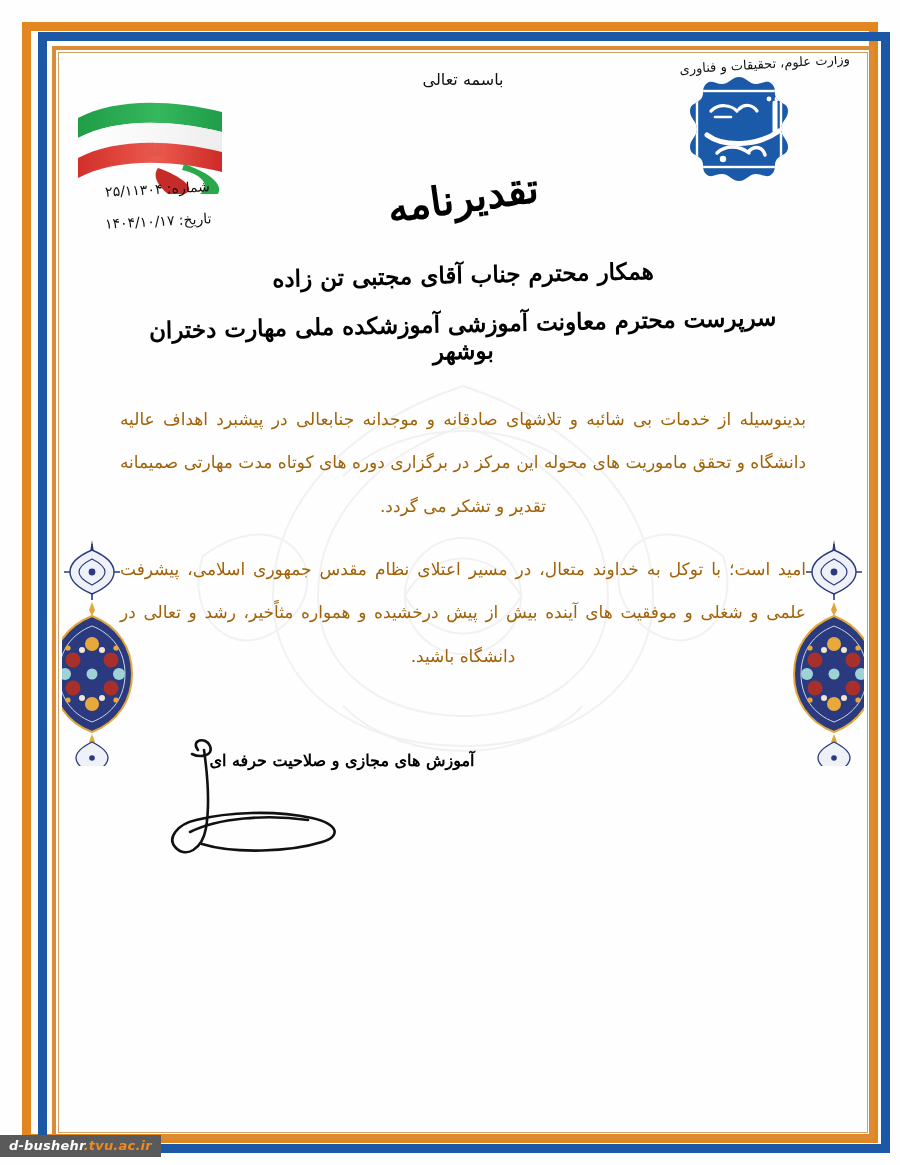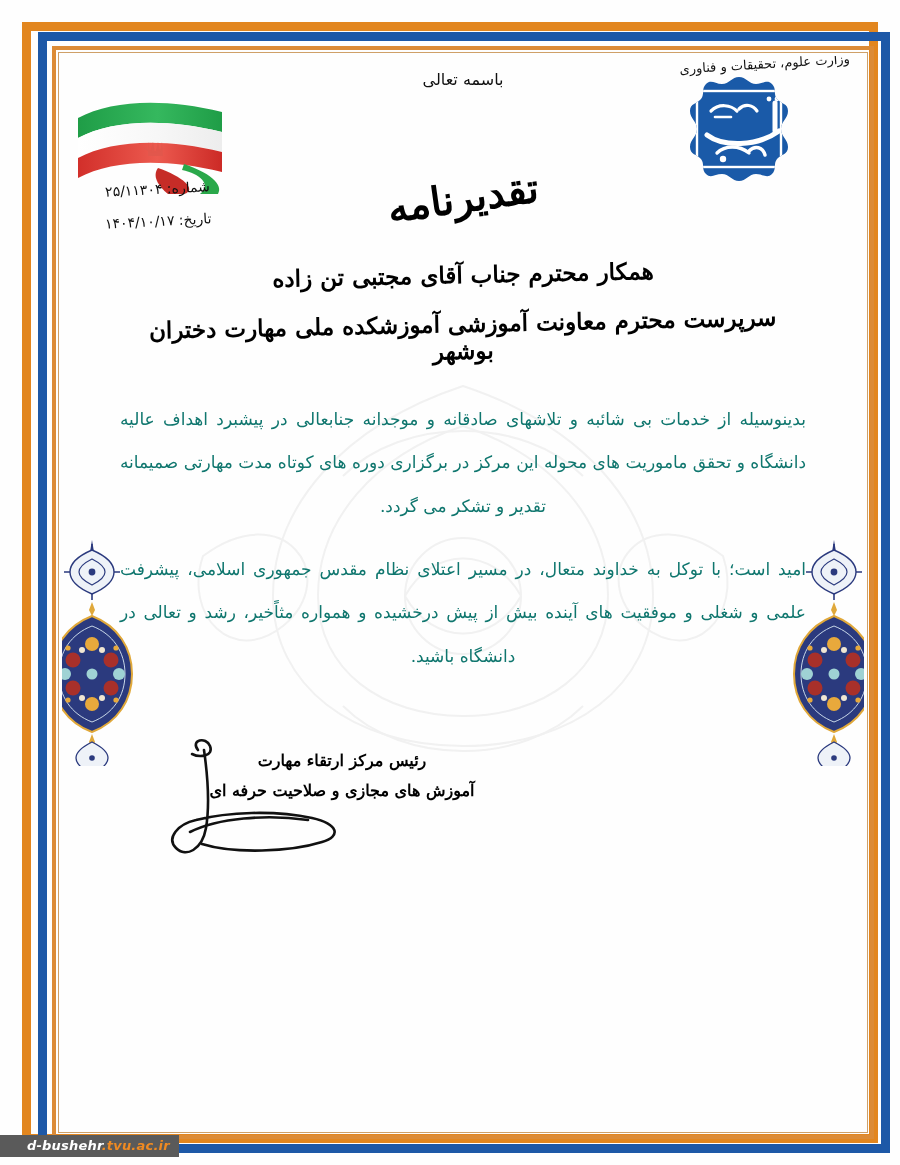--- a/index.html
+++ b/index.html
@@ -162,21 +162,21 @@
     font-weight: bold;
     color: #000;
     font-family: "DejaVu Serif", serif;
     margin-bottom: 34px;
     transform: rotate(-1.2deg);
     letter-spacing: -0.5px;
   }
 
   .para {
     font-size: 17px;
-    color: #0f766e;
+    color: #a16207;
     line-height: 2.55;
     text-align: justify;
     text-align-last: center;
     font-family: "DejaVu Serif", serif;
     margin-bottom: 20px;
     letter-spacing: -0.3px;
   }
 
   
   .signature {
@@ -223,21 +223,21 @@
   .site-tag {
     position: absolute;
     left: 0;
     bottom: 8px;
     background: #5a5a5a;
     color: #fff;
     font-family: "DejaVu Sans", sans-serif;
     font-size: 13px;
     font-weight: bold;
     font-style: italic;
-    padding: 3px 9px 4px 27px;
+    padding: 3px 9px 4px 9px;
     direction: ltr;
     letter-spacing: 0.2px;
     z-index: 40;
   }
   .site-tag .dom { color: #ef8a22; }
 </style>
 </head>
 <body>
 
 <div class="page">
@@ -435,21 +435,20 @@
 
     <div class="signature">
       <svg class="sig-mark" viewBox="0 0 230 140" aria-hidden="true">
         <g fill="none" stroke="#111" stroke-width="2.6" stroke-linecap="round">
           <path d="M36 18 C28 8 44 4 48 14 C52 24 38 26 30 22"></path>
           <path d="M42 18 C46 46 48 72 44 96 C40 118 24 126 14 116 C4 106 16 92 34 88
                    C66 80 112 78 150 86 C176 92 180 104 160 110 C128 120 72 122 40 112"></path>
           <path d="M28 100 C56 86 104 82 146 88"></path>
         </g>
       </svg>
-      <div class="sig-role1">رئیس مرکز ارتقاء مهارت</div>
       <div class="sig-role2">آموزش های مجازی و صلاحیت حرفه ای</div>
     </div>
 
   </div>
 
   <div class="site-tag">
     <span>d-bushehr</span><span class="dom">.tvu.ac.ir</span>
   </div>
 
 </div>

